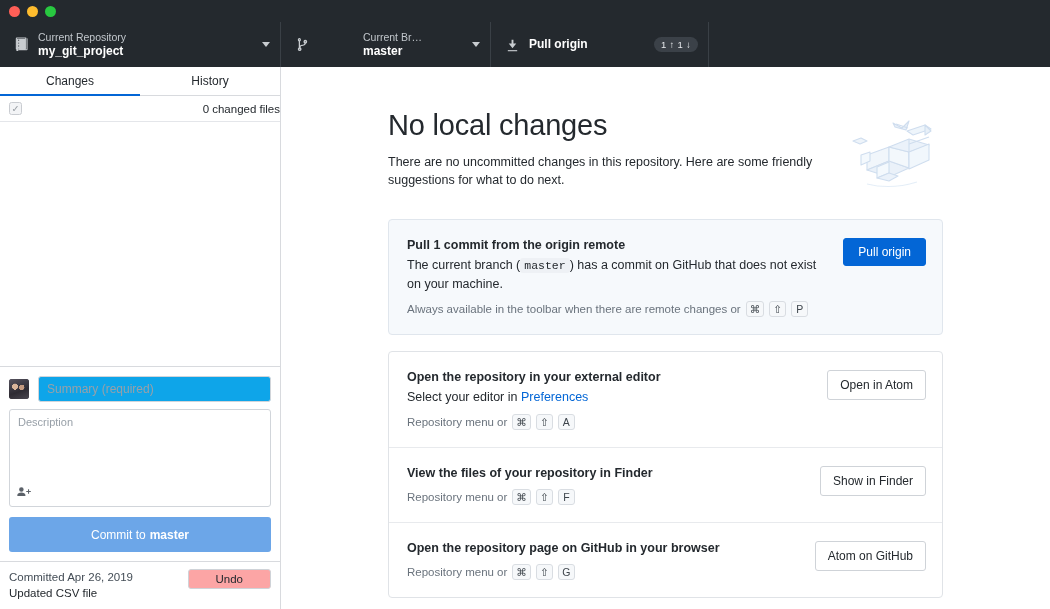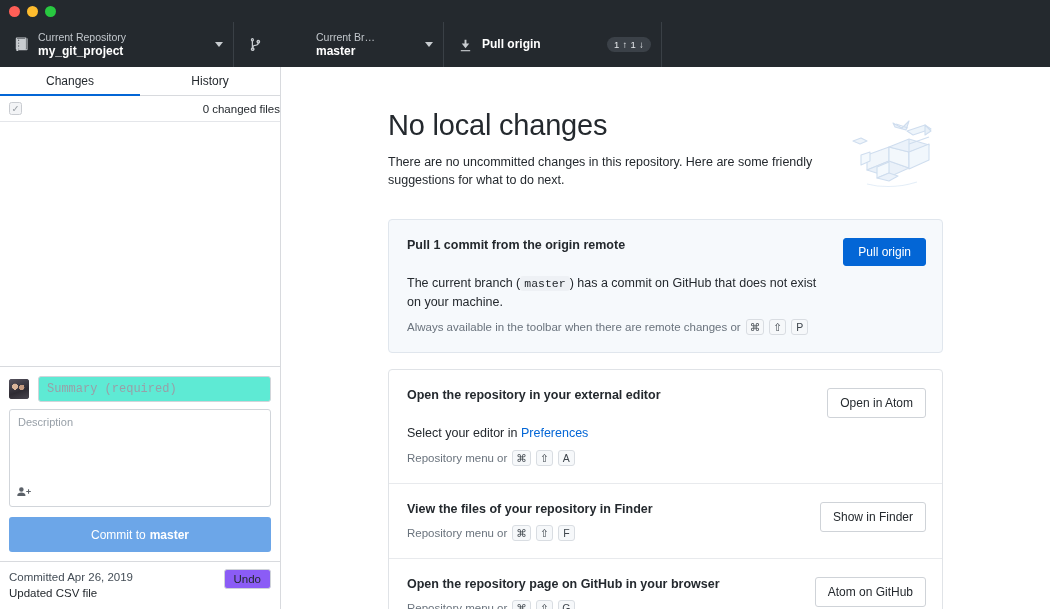--- a/index.html
+++ b/index.html
@@ -19,21 +19,21 @@
   .tl-close { background: #ff5f57; }
   .tl-min { background: #febc2e; }
   .tl-max { background: #28c840; }
 
   
   .toolbar { height: 45px; flex: 0 0 45px; background: #24292e; display: flex; }
   .tb-item {
     display: flex; align-items: center; padding: 0 10px 0 12px;
     border-right: 1px solid #3a4046; position: relative; color: #fff;
   }
-  .tb-repo { width: 234px; }
+  .tb-repo { width: 281px; }
   .tb-branch { width: 210px; gap: 44px; }
   .tb-push { width: 218px; }
   .tb-ico { width: 18px; flex: 0 0 18px; display: flex; align-items: center;
             justify-content: center; margin-right: 8px; color: #c8ccd0; }
   .tb-text { flex: 1 1 auto; min-width: 0; }
   .tb-label { font-size: 10.5px; color: #c2c7cc; line-height: 13px; white-space: nowrap;
               overflow: hidden; text-overflow: ellipsis; }
   .tb-value { font-size: 12px; font-weight: bold; color: #fff; line-height: 15px;
               white-space: nowrap; overflow: hidden; text-overflow: ellipsis; }
   .tb-sub { font-size: 10.5px; color: #c2c7cc; font-weight: normal; line-height: 14px; }
@@ -71,63 +71,63 @@
                  flex: 0 0 auto; }
   .summary-row { display: flex; align-items: center; margin-bottom: 7px; }
   .avatar { width: 20px; height: 20px; flex: 0 0 20px; border-radius: 3px; margin-right: 9px;
             overflow: hidden; position: relative; background: #3c3a44; }
   .avatar .a1 { position: absolute; inset: 0;
       background:
         radial-gradient(circle at 30% 38%, #d8b49a 0 16%, transparent 17%),
         radial-gradient(circle at 64% 42%, #c49a80 0 15%, transparent 16%),
         linear-gradient(160deg, #56535f 0%, #2e2b33 60%, #4a4750 100%); }
   .inp { width: 100%; border: 1px solid #d1d5da; border-radius: 3px; font-size: 12px;
-         color: #24292e; padding: 5px 8px; background: #5eead4;
-         font-family: Liberation Mono, monospace; }
+         color: #24292e; padding: 5px 8px; background: #0ea5e9;
+         font-family: Liberation Sans, sans-serif; }
   .inp::placeholder { color: #98a0a8; }
   .desc-wrap { position: relative; border: 1px solid #d1d5da; border-radius: 3px;
                height: 98px; background: #fff; }
   .desc-wrap textarea { width: 100%; height: 100%; border: 0; outline: none; resize: none;
                         font-size: 11px; color: #737373; padding: 6px 8px; background: transparent;
                         font-family: "Liberation Sans", sans-serif; }
   .desc-wrap textarea::placeholder { color: #98a0a8; }
   .coauthor { position: absolute; left: 7px; bottom: 4px; color: #5b6168; }
   .commit-btn { width: 100%; margin: 10px 0 9px 0; height: 35px; background: #6ca6e8;
                 color: #fff; border: 0; border-radius: 3px; font-size: 12px;
                 font-family: "Liberation Sans", sans-serif; display: flex;
                 align-items: center; justify-content: center; gap: 4px; }
   .commit-btn b { font-weight: bold; }
 
   .sidebar-footer { border-top: 1px solid #d8dade; padding: 7px 9px 8px 9px;
                     display: flex; align-items: flex-start; flex: 0 0 auto; }
   .sf-text { flex: 1 1 auto; }
   .sf-l1 { font-size: 11.5px; color: #444d56; line-height: 16px; }
   .sf-l2 { font-size: 11.5px; color: #24292e; line-height: 16px; }
-  .undo-btn { border: 1px solid #cfd3d8; border-radius: 3px; background: #8b5cf6;
-              font-size: 11.5px; color: #24292e; padding: 3px 9px;
+  .undo-btn { border: 1px solid #cfd3d8; border-radius: 3px; background: #fca5a5;
+              font-size: 11.5px; color: #24292e; padding: 3px 27px;
               font-family: "Liberation Sans", sans-serif; }
 
   
   .content { flex: 1 1 auto; background: #fff; padding: 42px 0 0 0; overflow: hidden;
              position: relative; }
   .content-inner { width: 555px; margin-left: 107px; position: relative; }
   .blank-title { font-size: 29px; font-weight: normal; color: #24292e; letter-spacing: -.2px; }
   .blank-sub { font-size: 12.5px; color: #24292e; line-height: 18px; margin-top: 11px;
                width: 465px; }
   .illustration { position: absolute; right: -4px; top: 0px; width: 100px; height: 84px;
                   opacity: .95; pointer-events: none; }
 
   .cards { margin-top: 30px; }
   .card { border: 1px solid #e0e3e7; border-radius: 4px; margin-bottom: 16px; }
   .card.highlight { background: #f6f9fc; border-color: #e0e6ed; }
   .row { display: flex; align-items: flex-start; padding: 16px 16px 16px 18px; }
   .row + .row { border-top: 1px solid #e8eaed; }
   .row-main { flex: 1 1 auto; min-width: 0; padding-right: 14px; }
   .row-title { font-size: 12.5px; font-weight: bold; color: #24292e; line-height: 18px; }
-  .row-desc { font-size: 12.5px; color: #24292e; line-height: 19px; margin-top: 20px; }
+  .row-desc { font-size: 12.5px; color: #24292e; line-height: 19px; margin-top: 2px; }
   .row-hint { font-size: 11.5px; color: #6a737d; line-height: 18px; margin-top: 6px;
               display: flex; align-items: center; flex-wrap: wrap; }
   .mono { font-family: "Liberation Mono", monospace; font-size: 11.5px; background: #eef1f5;
           border-radius: 3px; padding: 1px 4px; }
   .lnk { color: #0366d6; }
   .kbd { display: inline-flex; align-items: center; justify-content: center;
          min-width: 17px; height: 16px; padding: 0 3px; margin-left: 5px;
          border: 1px solid #d9dde2; border-radius: 3px; background: #f6f8fa;
          font-size: 10.5px; color: #3d444b; font-family: "Liberation Sans", sans-serif; }
   .btn-col { flex: 0 0 auto; display: flex; align-items: center; padding-top: 2px; }

